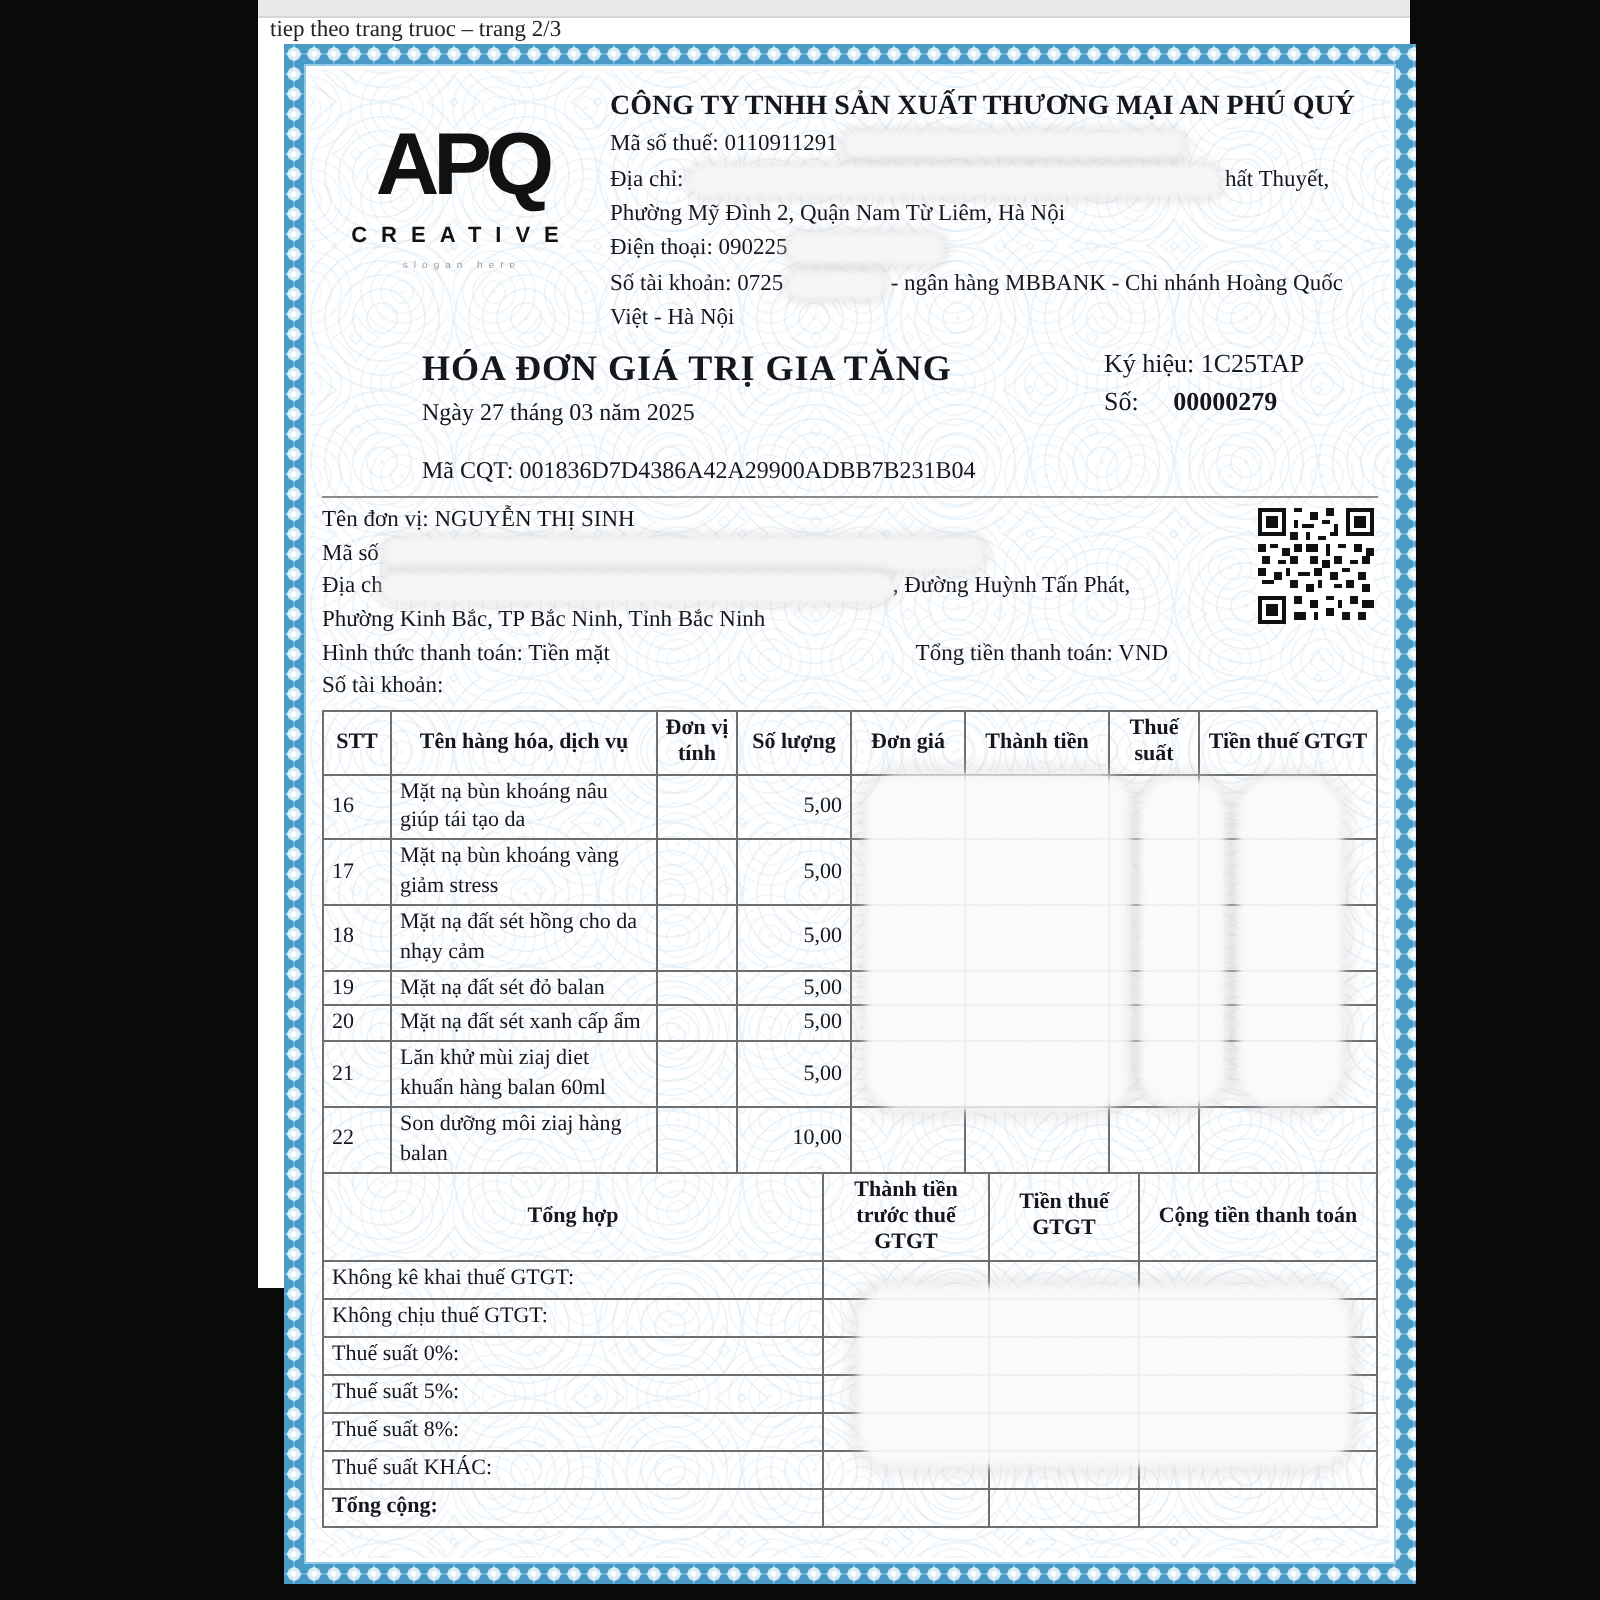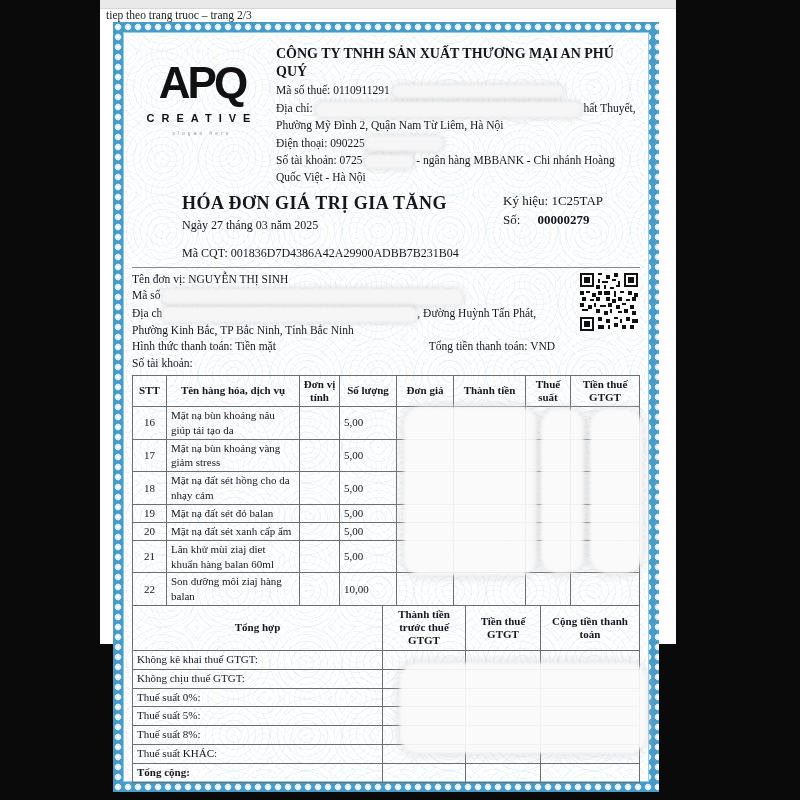--- a/index.html
+++ b/index.html
@@ -1,29 +1,29 @@
 <!DOCTYPE html>
 <html><head>
 <meta charset="utf-8">
 <style>
   html,body{margin:0;padding:0;}
   body{width:800px;height:800px;background:#0a0a0a;position:relative;overflow:hidden;
        font-family:"Liberation Serif", serif;color:#16161d;}
-  .page{position:absolute;left:100px;top:0;width:576px;height:644px;background:#ffffff;}
+  .page{position:absolute;left:129px;top:0;width:576px;height:644px;background:#ffffff;}
   .top-strip{position:absolute;left:0;top:0;width:100%;height:8px;background:#e9e9e9;border-bottom:1px solid #d6d6d6;}
   .cont-label{position:absolute;left:6px;top:9px;font-size:11.5px;color:#222;}
   
   .frame{position:absolute;left:13px;top:22px;width:546px;height:770px;
          background-color:#7ec5e8;
          background-image:
            radial-gradient(circle, #ffffff 1.2px, rgba(255,255,255,0) 1.4px),
            radial-gradient(circle, rgba(255,255,255,.75) 3.2px, rgba(255,255,255,0) 3.5px),
            radial-gradient(circle, rgba(30,120,170,.55) 4.6px, rgba(30,120,170,0) 4.9px);
          background-size:10px 10px, 10px 10px, 10px 10px;
-         background-position:0 0, 0 0, 5px 5px;}
+         background-position:0 0, 0 0, 5px 5px;padding-left:20px;}
   .frame-inner{position:absolute;left:10px;top:10px;right:10px;bottom:10px;background:#fff;
          border:1px solid #8fccea;}
   
   .watermark{position:absolute;inset:2px;pointer-events:none;
          background-image:
            repeating-radial-gradient(circle, rgba(140,185,225,.28) 0 1px, rgba(255,255,255,0) 1px 7px),
            repeating-radial-gradient(circle, rgba(140,185,225,.20) 0 1px, rgba(255,255,255,0) 1px 5px);
          background-size:72px 72px, 46px 46px;
          background-position:0 160px, 23px 180px;
          opacity:.55;}
@@ -62,21 +62,21 @@
   .blob{position:absolute;background:rgba(250,250,250,.93);border-radius:18px;
         box-shadow:0 0 7px 4px rgba(200,200,200,.40);filter:blur(1.6px);z-index:5;}
 
   
   .tables{position:relative;margin-top:3px;}
   table{border-collapse:collapse;width:100%;table-layout:fixed;font-size:11px;}
   th,td{border:1px solid #6e6e6e;padding:1px 4px;vertical-align:middle;overflow:hidden;}
   thead th{font-weight:700;text-align:center;line-height:1.2;padding:2px 2px;}
   .items{border:1.5px solid #444;}
   .items td{line-height:1.35;}
-  .c{text-align:center;} .r{text-align:left;}
+  .c{text-align:left;} .r{text-align:right;}
   .summary{border:1.5px solid #444;margin-top:-1px;}
   .summary td{height:15px;}
   .total-label{font-weight:700;}
 </style>
 </head>
 <body>
 
 <div class="page">
   <div class="top-strip"></div>
   <div class="cont-label">tiep theo trang truoc – trang 2/3</div>

